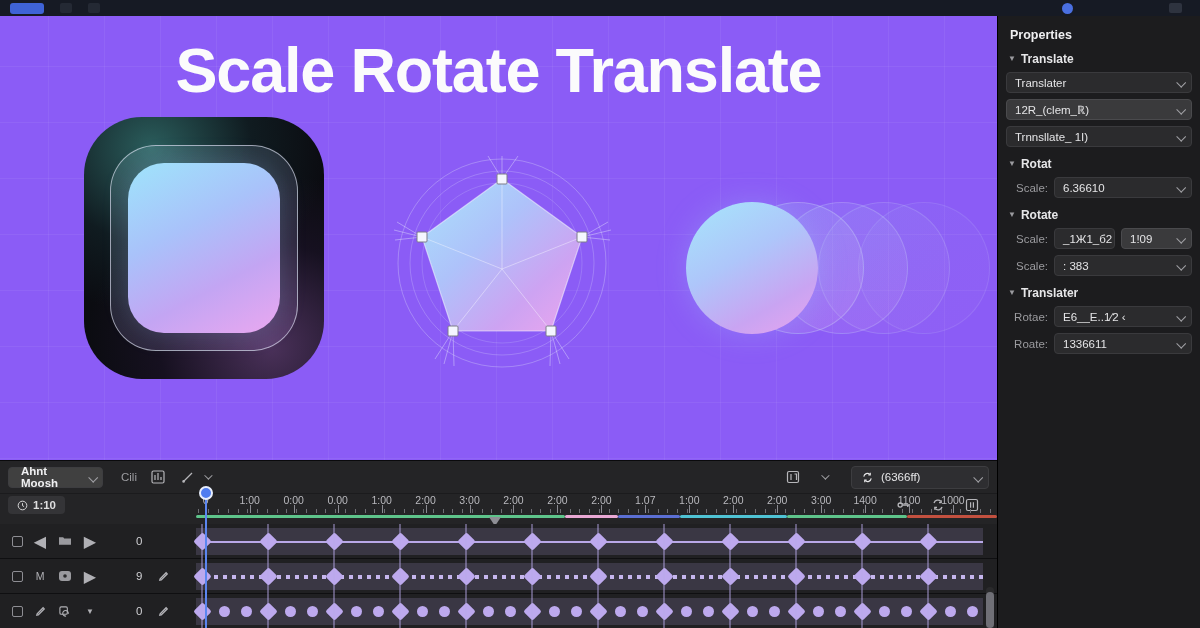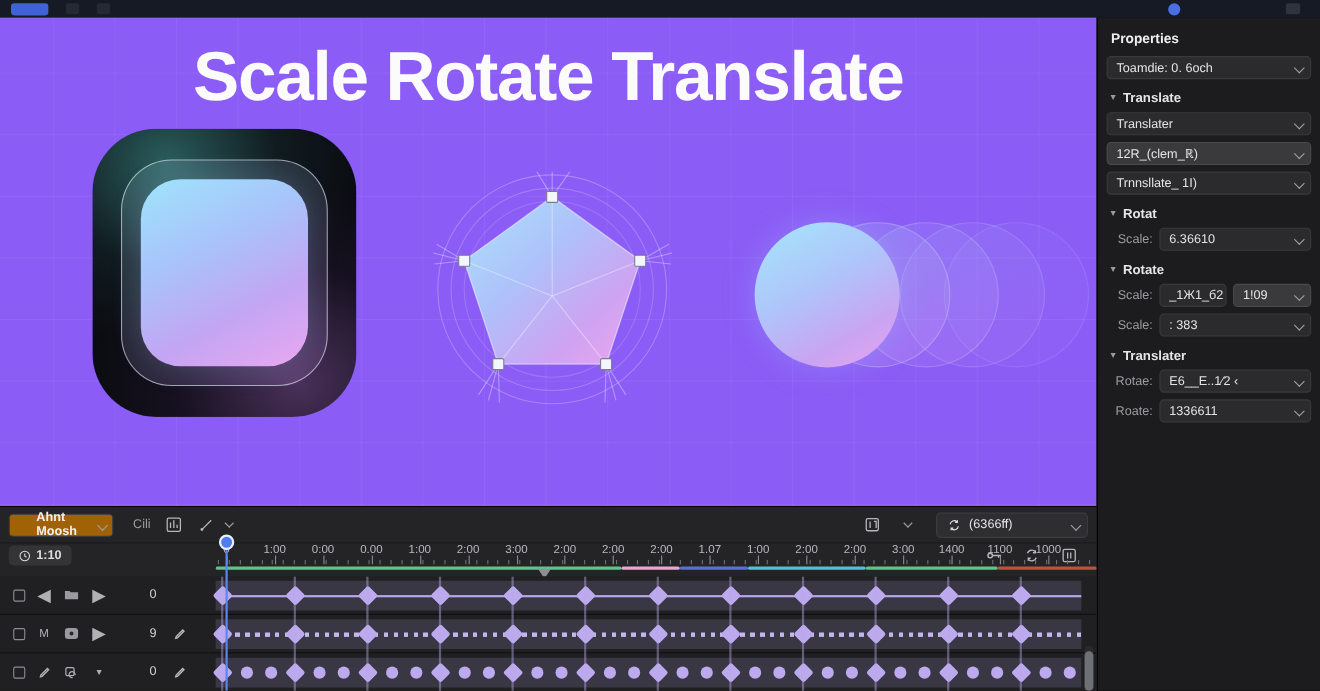--- a/index.html
+++ b/index.html
@@ -139,22 +139,22 @@
   .timeline {
     position:absolute; left:0; top:460px; width:997px; height:168px;
     background:#242426; border-top:1px solid #0a0a0c;
   }
   .tl-tools {
     position:relative; height:33px; display:flex; align-items:center;
     padding:0 8px; border-bottom:1px solid #1b1b1d;
   }
   .mode-sel {
     position:relative; width:95px; height:21px; border-radius:4px;
-    background:#a16207; border:1px solid #3d3d40;
-    display:flex; align-items:center; padding:0 17px 0 24px;
+    background:#404040; border:1px solid #3d3d40;
+    display:flex; align-items:center; padding:0 17px 0 12px;
     font-size:11.5px; font-weight:700; color:#f0f0f2;
   }
   .mode-sel::after {
     content:""; position:absolute; right:6px; top:7px; width:6px;height:6px;
     border-right:1.5px solid #a2a2a6;border-bottom:1.5px solid #a2a2a6;
     transform:rotate(45deg) translateY(-1px);
   }
   .tl-lbl { font-size:11.5px; color:#9d9da1; margin-left:18px; }
   .ibtn {
     width:18px;height:18px;margin-left:12px;
@@ -334,23 +334,20 @@
       <div class="circ gh g3"></div>
       <div class="circ gh g2"></div>
       <div class="circ gh g1"></div>
       <div class="circ lead"></div>
     </div>
   </div>
 
   <div class="props">
     <h2>Properties</h2>
 
-    <div class="field">
-      <div class="sel wide">Toamdie: 0. 6och</div>
-    </div>
 
     <div class="grp-hdr">
       <span class="caret">▼</span>
       <span>Translate</span>
     </div>
     <div class="field">
       <div class="sel wide">Translater</div>
     </div>
     <div class="field">
       <div class="sel wide hl">12R_(clem_ℝ)</div>

